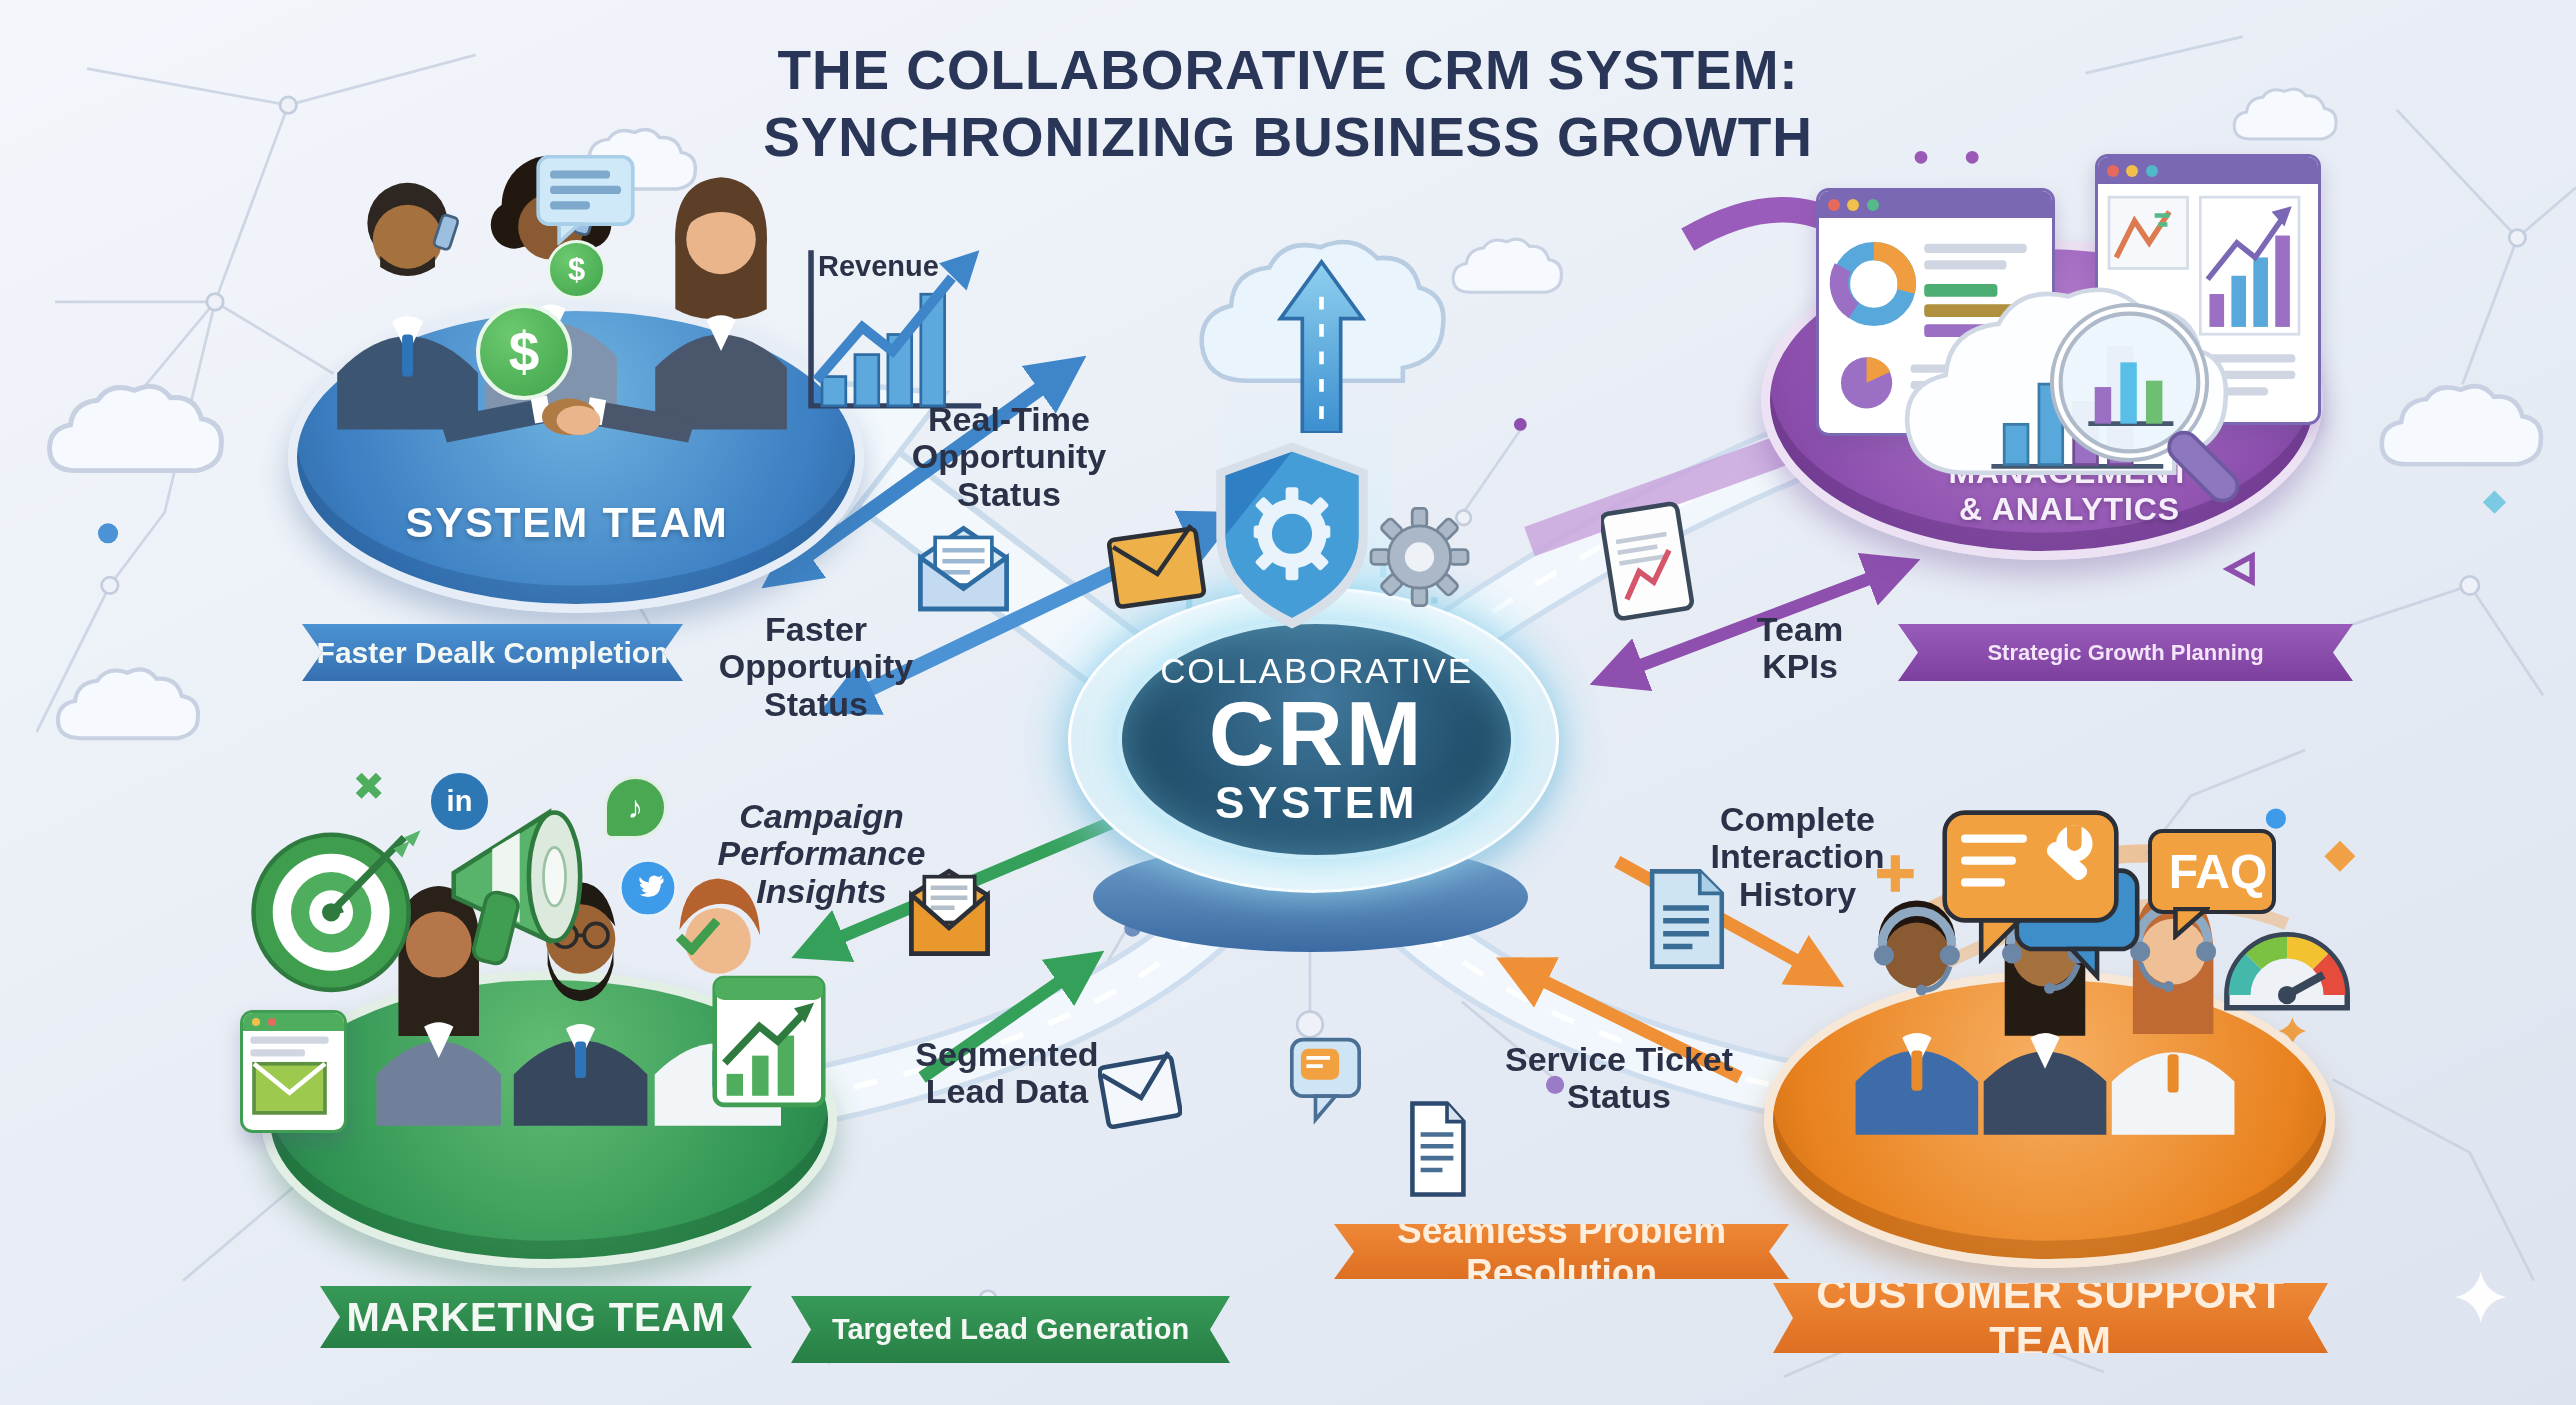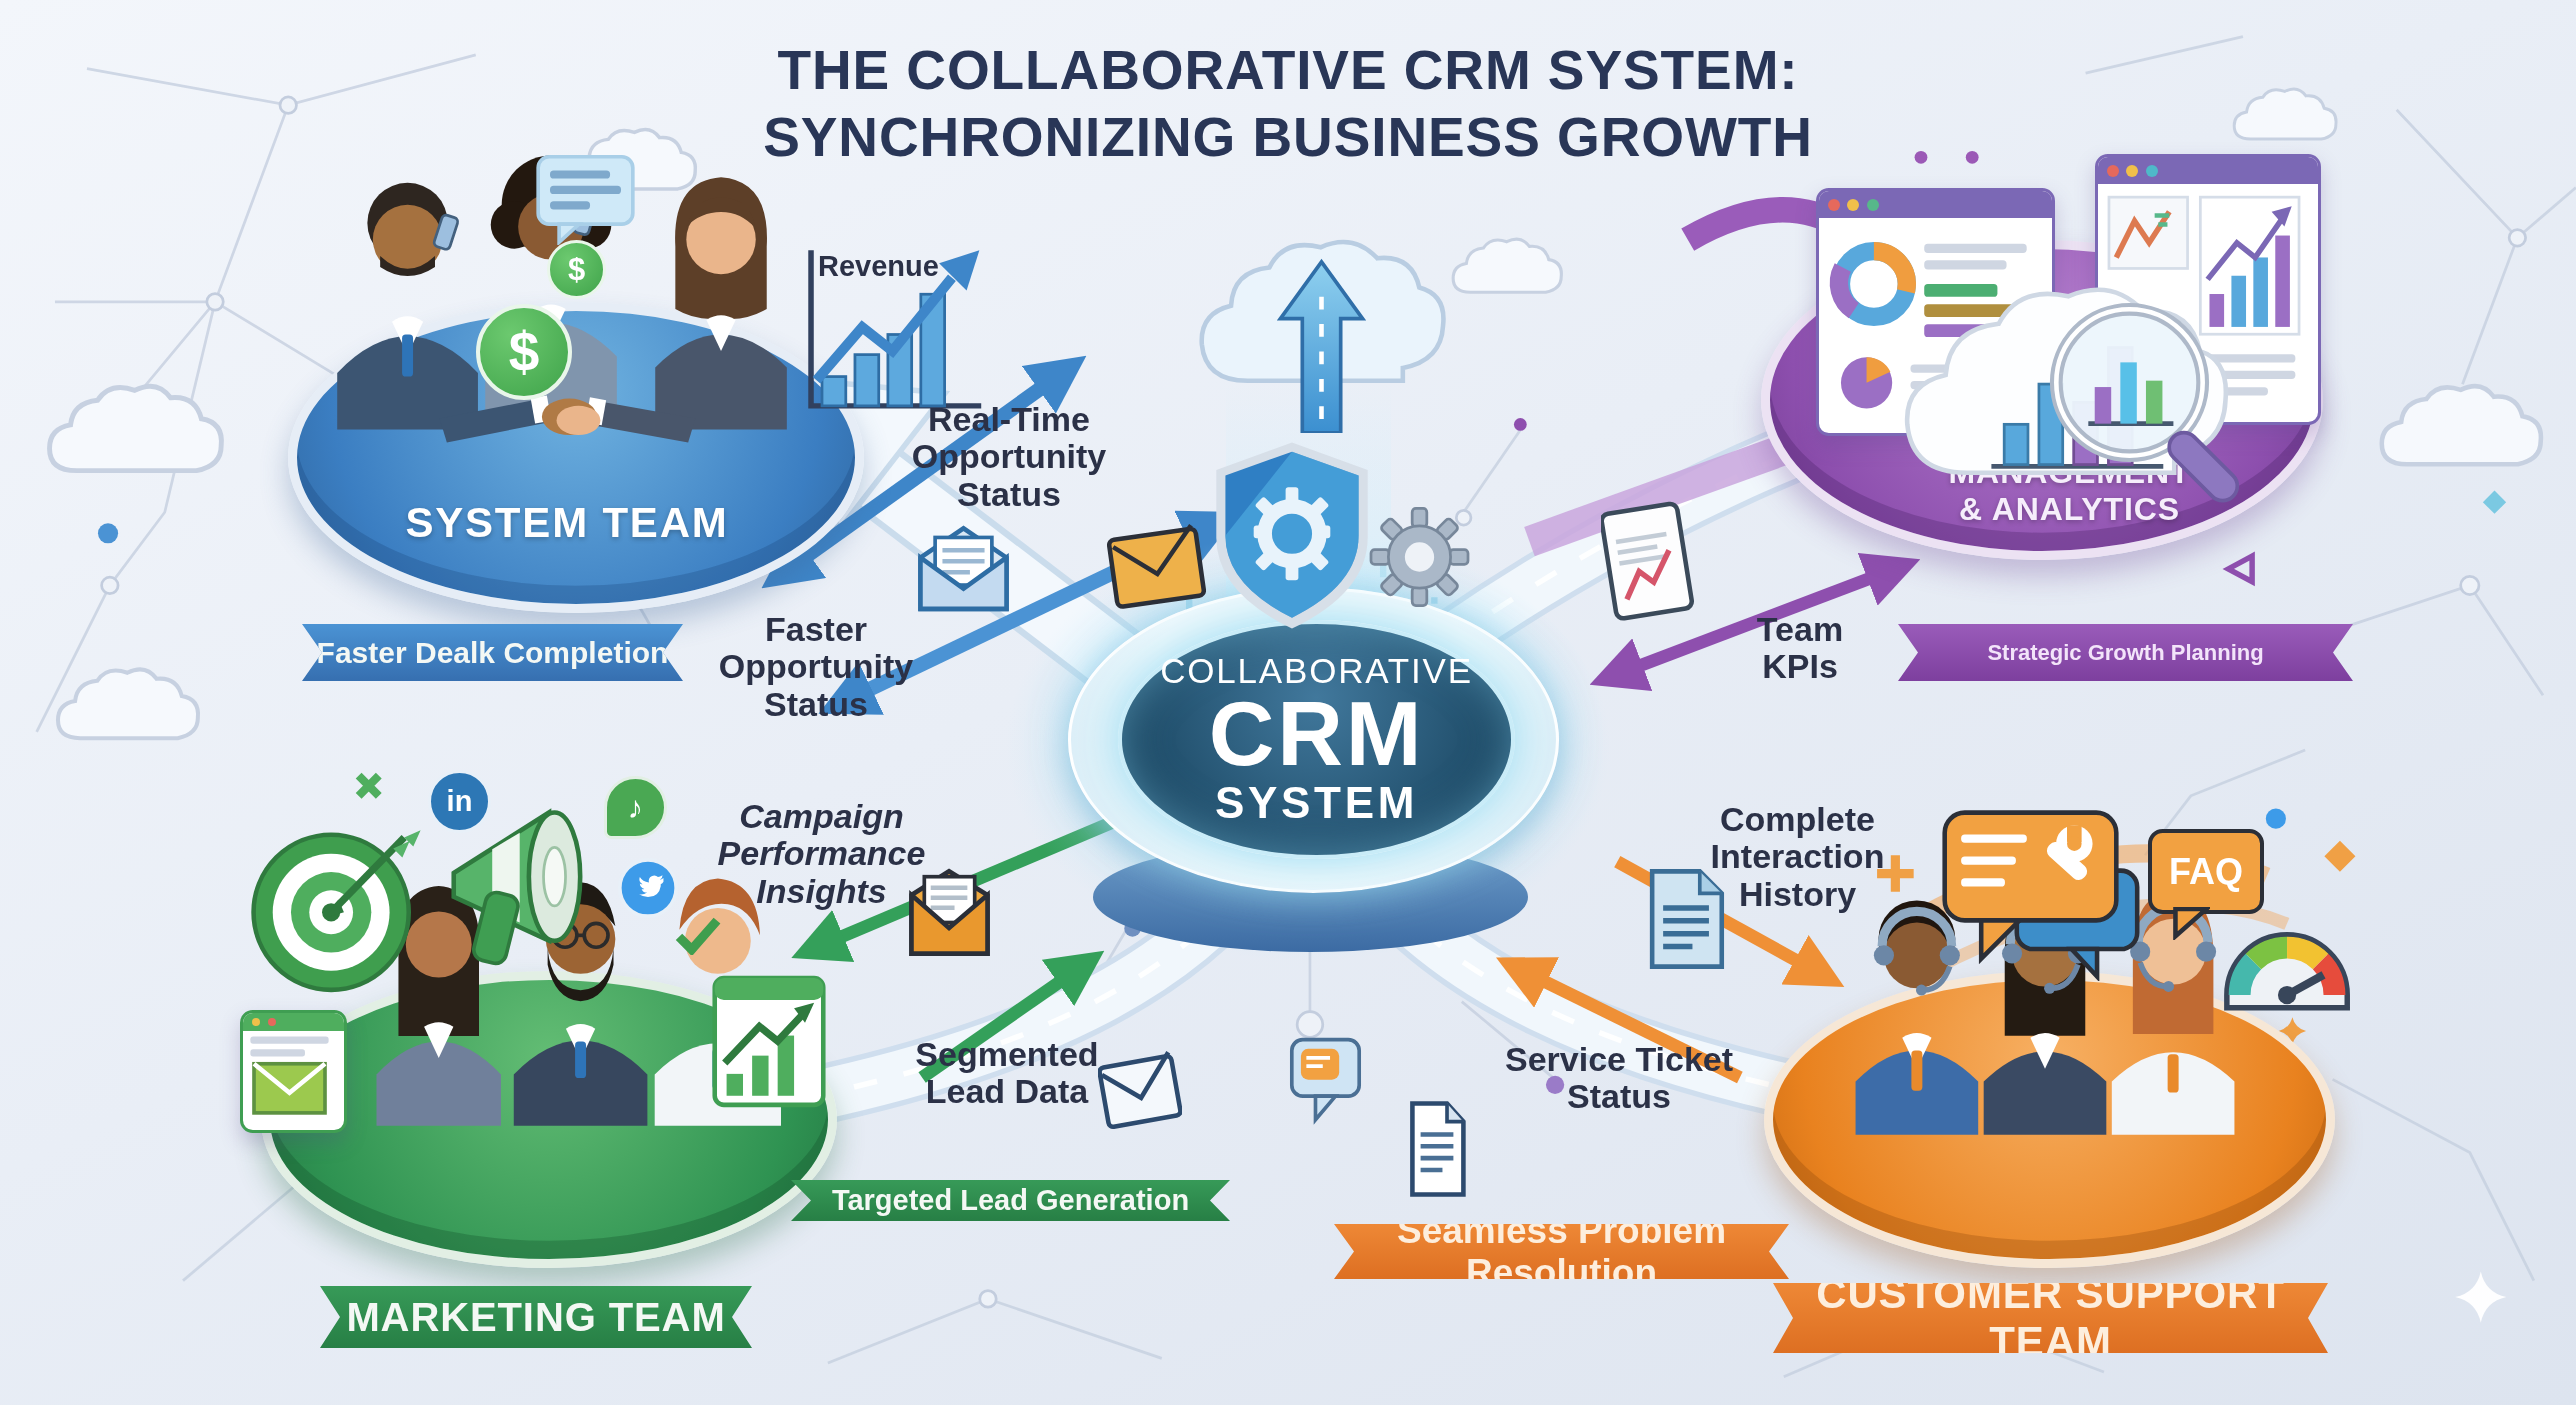--- a/index.html
+++ b/index.html
@@ -485,21 +485,21 @@
       <rect x="22" y="76" width="48" height="9" rx="4" fill="#ffffff"></rect>
       <g>
         <circle cx="146" cy="38" r="20" fill="#ffffff"></circle>
         <rect x="138" y="18" width="16" height="18" fill="#f2a141"></rect>
         <rect x="112" y="48" width="52" height="18" rx="8" fill="#ffffff" transform="rotate(42 138 57)"></rect>
         <circle cx="146" cy="38" r="8" fill="#f2a141"></circle>
       </g>
     </svg>
   </div>
   <div class="abs" style="left:2148px;top:829px;width:108px;height:77px;background:#f2a141;border:4.6px solid #2b2f38;border-radius:14.6px;
-              display:flex;align-items:center;justify-content:center;color:#fff;font-weight:800;font-size:36px;">
+              display:flex;align-items:center;justify-content:center;color:#fff;font-weight:800;font-size:48px;padding-left:12px;">
     <span>FAQ</span>
   </div>
   <svg class="abs" style="left:2170px;top:907px" width="40" height="33" viewBox="0 0 44 36">
     <path d="M6 2 L6 32 L40 2 Z" fill="#f2a141" stroke="#2b2f38" stroke-width="5"></path>
   </svg>
   <div class="abs" style="left:2212px;top:902px">
     <svg width="151" height="114" viewBox="0 0 165 125">
       <path d="M16 102 A66 66 0 0 1 148 102 L148 116 L16 116 Z" fill="#eef2f6" stroke="#38465a" stroke-width="6"></path>
       <path d="M30 102 A52 52 0 0 1 45.2 65.2" stroke="#45b8ac" stroke-width="24" fill="none"></path>
       <path d="M45.2 65.2 A52 52 0 0 1 82 50" stroke="#7cc242" stroke-width="24" fill="none"></path>
@@ -642,19 +642,19 @@
   <div class="abs flow-label" style="left:895px;top:1036px;width:224px;">Segmented
 Lead Data</div>
   <div class="abs flow-label" style="left:1681px;top:801px;width:233px;">Complete
 Interaction
 History</div>
   <div class="abs flow-label" style="left:1498px;top:1041px;width:242px;">Service Ticket
 Status</div>
 
   <div class="abs ribbon blue" style="left:302px;top:624px;width:381px;height:57px;font-size:30px;">Faster Dealk Completion</div>
   <div class="abs ribbon purple" style="left:1898px;top:624px;width:455px;height:57px;font-size:22px;">Strategic Growth Planning</div>
-  <div class="abs ribbon green" style="left:791px;top:1180px;width:439px;height:41px;font-size:29px;">Targeted Lead Generation</div>
+  <div class="abs ribbon green" style="left:791px;top:1296px;width:439px;height:67px;font-size:29px;">Targeted Lead Generation</div>
   <div class="abs ribbon green" style="left:320px;top:1286px;width:432px;height:62px;font-size:40px;letter-spacing:0.9px;">MARKETING TEAM</div>
   <div class="abs ribbon orange" style="left:1334px;top:1224px;width:455px;height:55px;font-size:37px;">Seamless Problem Resolution</div>
   <div class="abs ribbon orange" style="left:1773px;top:1283px;width:555px;height:70px;font-size:42px;letter-spacing:0.9px;">CUSTOMER SUPPORT TEAM</div>
 
 </div>
 
 
 </body></html>

